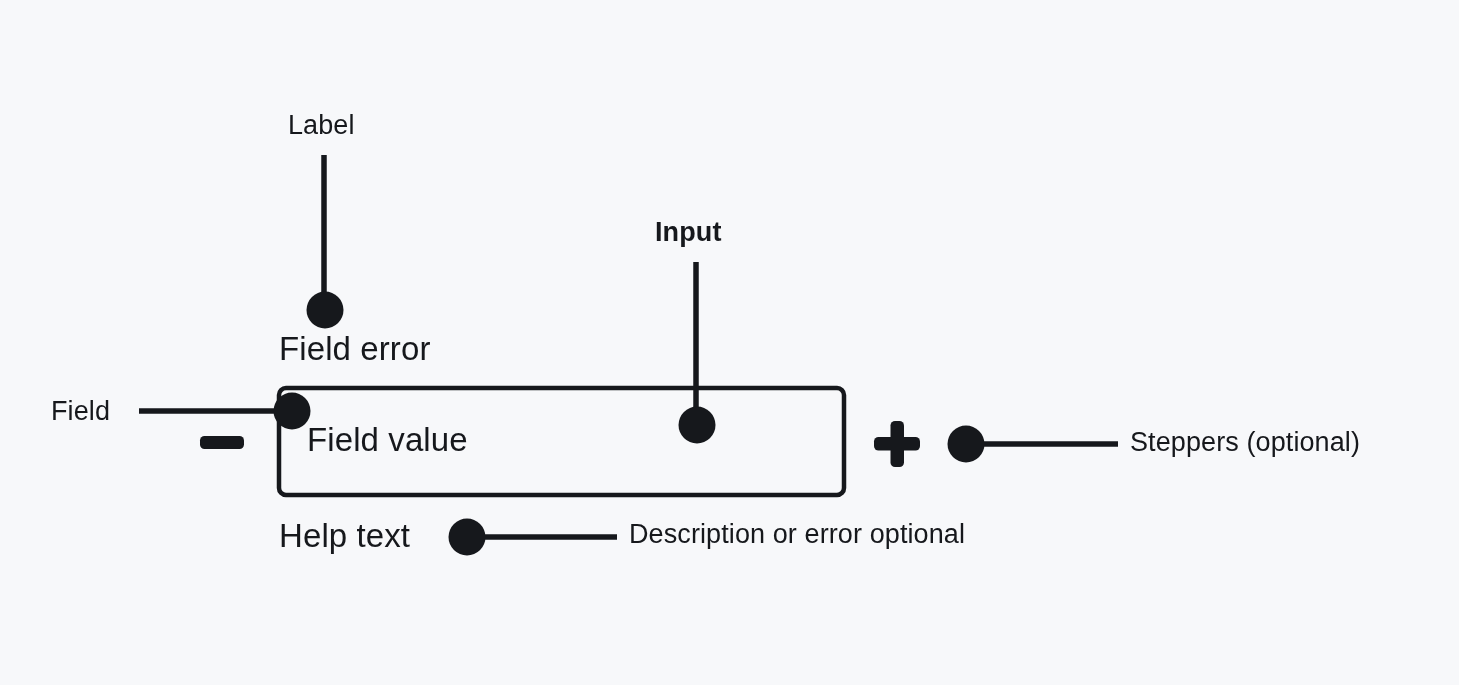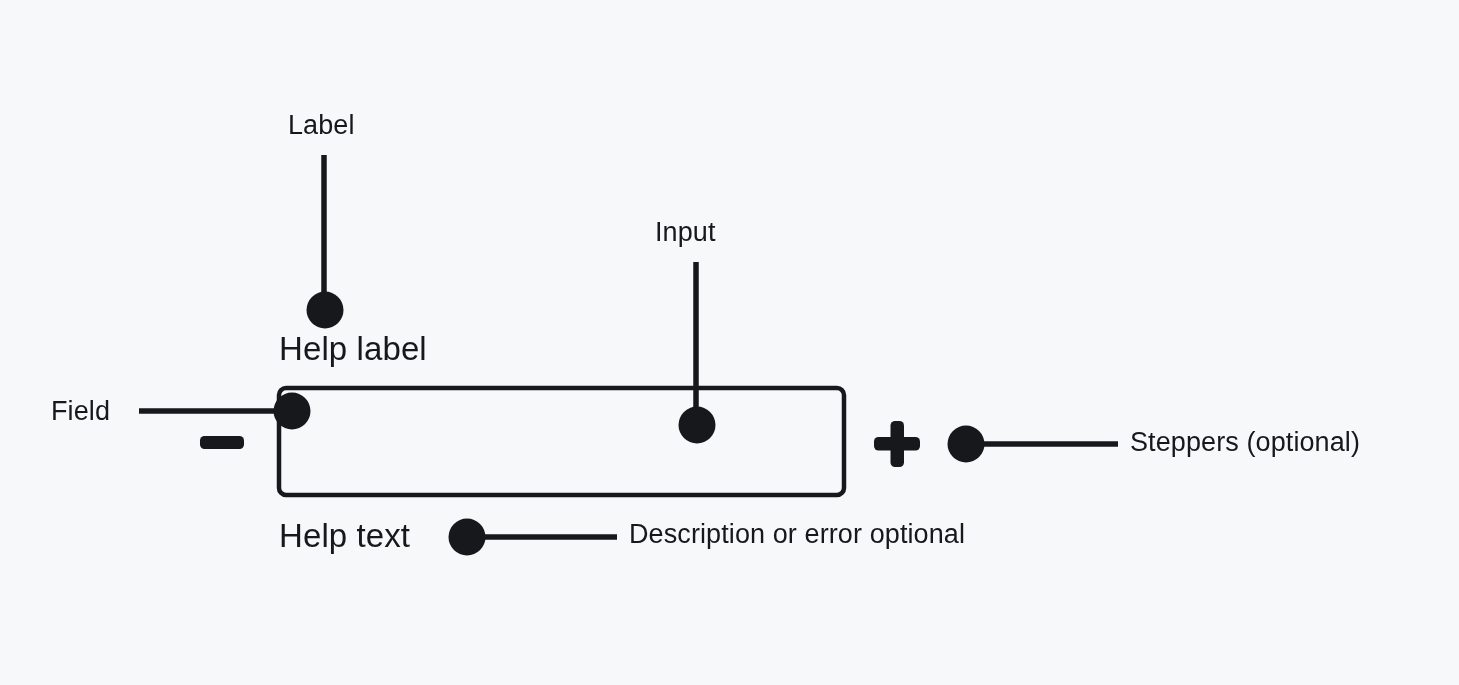--- a/index.html
+++ b/index.html
@@ -37,21 +37,21 @@
   .anno {           
     font-size: 27px;
     letter-spacing: 0.1px;
   }
   .field-text {     
     font-size: 33px;
     letter-spacing: 0.1px;
   }
 
   .t-label      { left: 288px;  top: 112px; }
-  .t-input      { left: 655px;  top: 219px; }
+  .t-input      { left: 655px;  top: 219px; font-weight: bold; }
   .t-value      { left: 51px;   top: 398px; }
   .t-steppers   { left: 1130px; top: 429px; }
   .t-fieldlabel { left: 279px;  top: 332px; }
   .t-fieldvalue { left: 307px;  top: 423px; }
   .t-helptext   { left: 279px;  top: 519px; text-align: center; }
   .t-helpmsg    { left: 629px;  top: 521px; }
 </style>
 </head>
 <body>
 
@@ -89,18 +89,19 @@
   <div class="txt anno t-label">Label</div>
 
   <div class="txt anno t-input">Input</div>
 
   <div class="txt anno t-value">Field</div>
 
   <div class="txt anno t-steppers">Steppers (optional)</div>
 
   <div class="txt anno t-helpmsg">Description or error optional</div>
 
-  <div class="txt field-text t-fieldlabel">Help label</div>
+  <div class="txt field-text t-fieldlabel">Field error</div>
 
+  <div class="txt field-text t-fieldvalue">Field value</div>
 
   <div class="txt field-text t-helptext">Help text</div>
 
 </div>
 
 </body></html>

